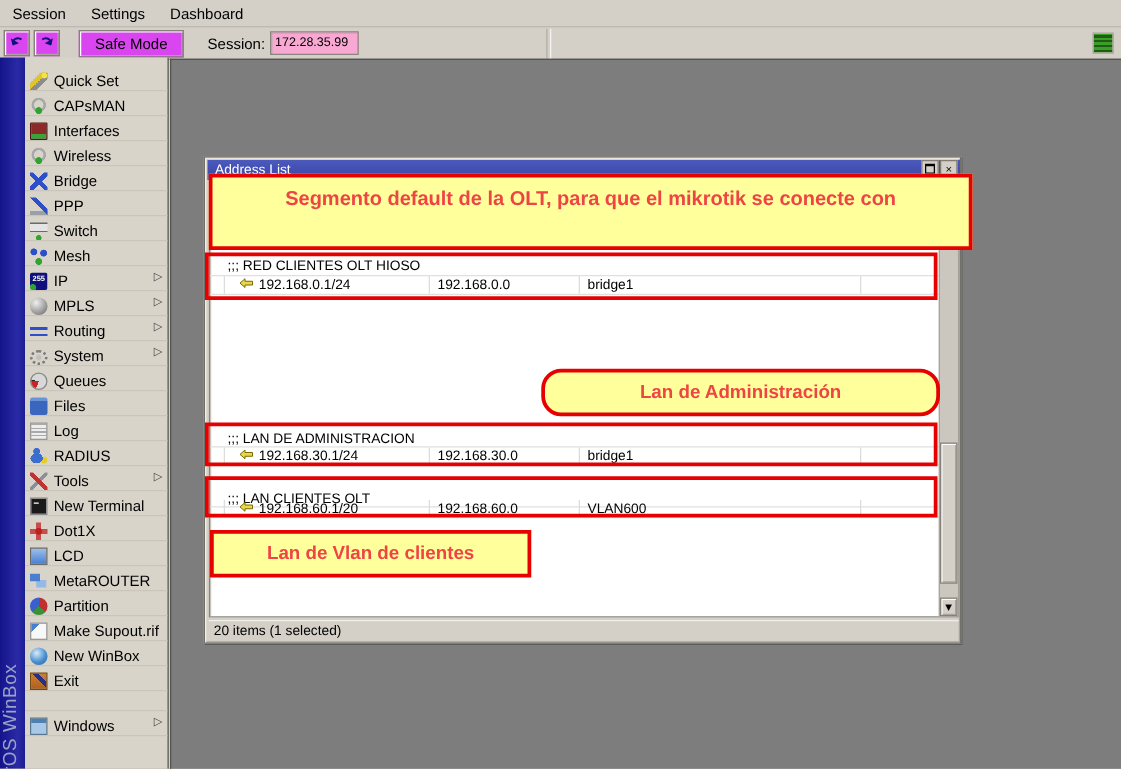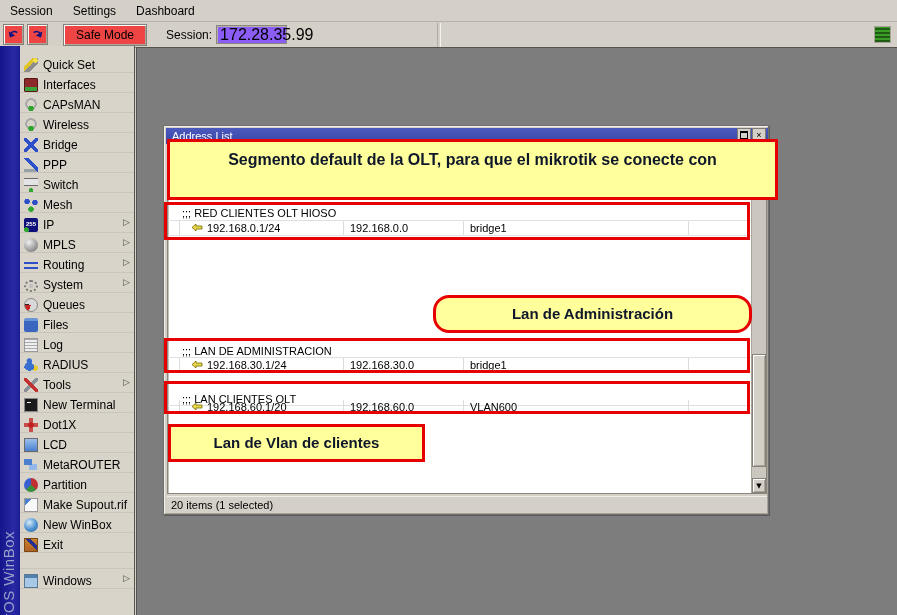--- a/index.html
+++ b/index.html
@@ -16,35 +16,35 @@
     display:flex;align-items:center;font-size:12px;color:#000;
   }
   .menubar .mitem{padding:2px 10px;cursor:default;}
   
   .toolbar{
     position:absolute;left:0;top:22px;width:897px;height:25px;
     background:#d4d0c8;display:flex;align-items:center;
     border-bottom:1px solid #8c8a84;
   }
   .tbtn{
-    width:19px;height:19px;margin-left:3px;background:#ef4444;
+    width:19px;height:19px;margin-left:3px;background:#d946ef;
     border:1px solid #858178;
     box-shadow:inset 1px 1px 0 #fff, inset -1px -1px 0 #a9a59b;
     display:flex;align-items:center;justify-content:center;
   }
   .safemode{
     width:auto;height:20px;padding:0 12px;margin-left:15px;
     font-size:12px;color:#000;
   }
   .sess-label{margin-left:19px;font-size:12px;color:#000;}
   .sess-field{
-    margin-left:4px;width:66px;height:17px;background:#8b5cf6;
+    margin-left:4px;width:66px;height:17px;background:#f9a8d4;
     border:1px solid #8a867e;
     box-shadow:inset 1px 1px 0 #b5b1a8;
-    font-size:16px;color:#000;display:flex;align-items:center;padding-left:3px;
+    font-size:10px;color:#000;display:flex;align-items:center;padding-left:3px;
   }
   .tb-sep{width:2px;height:24px;margin-left:150px;
     border-left:1px solid #b0aca4;border-right:1px solid #f4f2ee;}
   .conn-ind{
     position:absolute;right:6px;top:4px;width:15px;height:15px;
     background:repeating-linear-gradient(0deg,#1e5c14 0 2px,#3c9e28 2px 4px);
     border:1px solid #a6a298;
   }
   
   .brandstrip{
@@ -206,21 +206,21 @@
   
   .statusbar{
     position:absolute;left:3px;top:370px;width:600px;height:17px;
     border-top:1px solid #f0eee8;font-size:11px;color:#000;
     display:flex;align-items:center;padding-left:4px;box-sizing:border-box;
   }
   
   .ann-red{position:absolute;border:3px solid #e60000;box-sizing:border-box;z-index:55;}
   .ann-yellow{
     position:absolute;background:#ffff9c;border:3px solid #e60000;
-    box-sizing:border-box;z-index:60;color:#0f172a;font-weight:bold;
+    box-sizing:border-box;z-index:60;color:#ef4444;font-weight:bold;
     text-align:center;
   }
   .ann-top{left:167px;top:139px;width:611px;height:61px;font-size:16px;padding-top:9px;}
   .ann-admin{left:433px;top:295px;width:319px;height:38px;font-size:15px;line-height:32px;border-radius:16px;}
   .ann-cli{left:168px;top:424px;width:257px;height:38px;font-size:15px;line-height:32px;}
   .box1{left:164px;top:202px;width:586px;height:38px;}
   .box2{left:164px;top:338px;width:586px;height:35px;}
   .box3{left:164px;top:381px;width:586px;height:33px;}
 </style>
 </head>
@@ -259,26 +259,26 @@
 <div class="brandstrip">
   <div class="brand">RouterOS WinBox</div>
 </div>
 
 <div class="sidebar">
   <div class="sitem">
       <span class="ic ic-quickset"></span>
       <span class="lbl">Quick Set</span>
     </div>
   <div class="sitem">
+      <span class="ic ic-dome"></span>
+      <span class="lbl">CAPsMAN</span>
+    </div>
+  <div class="sitem">
       <span class="ic ic-interfaces"></span>
       <span class="lbl">Interfaces</span>
-    </div>
-  <div class="sitem">
-      <span class="ic ic-dome"></span>
-      <span class="lbl">CAPsMAN</span>
     </div>
   <div class="sitem">
       <span class="ic ic-dome"></span>
       <span class="lbl">Wireless</span>
     </div>
   <div class="sitem">
       <span class="ic ic-bridge"></span>
       <span class="lbl">Bridge</span>
     </div>
   <div class="sitem">

